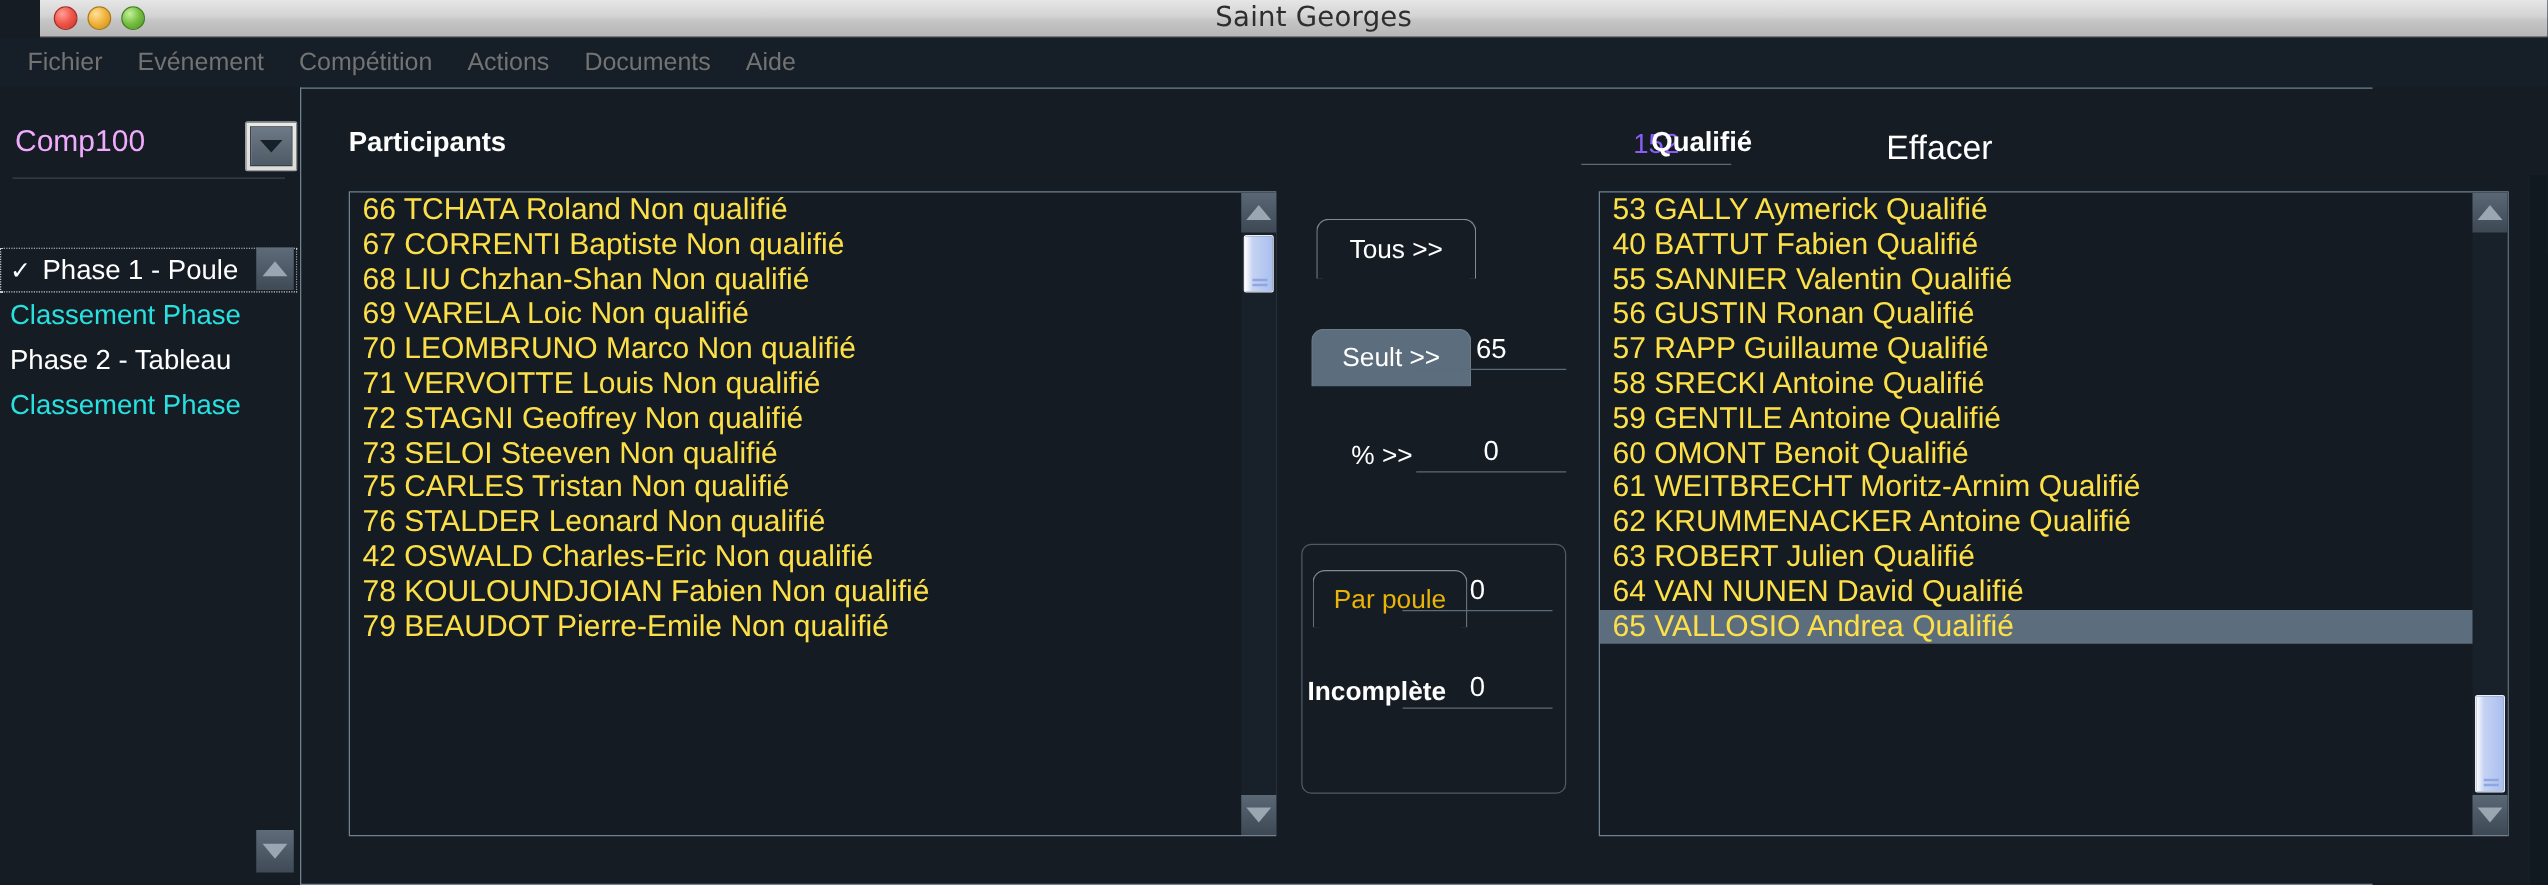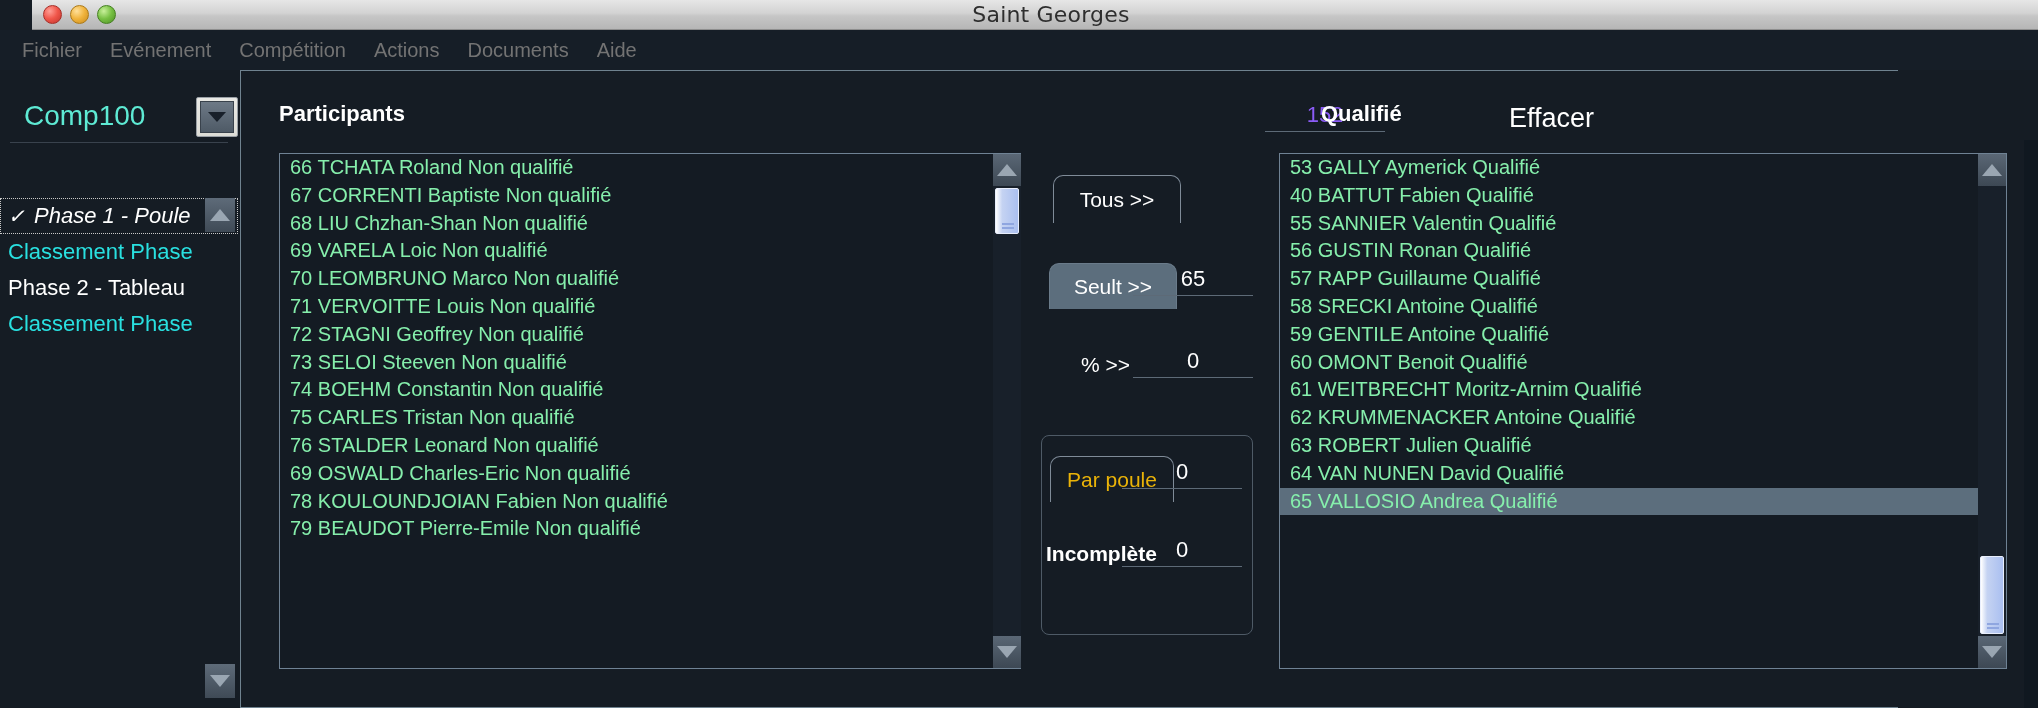--- a/index.html
+++ b/index.html
@@ -42,21 +42,21 @@
     white-space: nowrap;
   }
 
   
   .bodyarea { position: absolute; left: 0; top: 70px; width: 2038px; height: 638px; background: #151c24; }
 
   
   .sidebar { position: absolute; left: 0; top: 0; width: 238px; height: 638px; background: #151c24; overflow: hidden; }
   .combo-row { position: absolute; left: 0; top: 22px; width: 238px; height: 52px; }
   .combo-text {
-    position: absolute; left: 24px; top: 8px; font-size: 28px; color: #5eead4;
+    position: absolute; left: 12px; top: 8px; font-size: 24px; color: #f0abfc;
   }
   .combo-btn {
     position: absolute; left: 196px; top: 5px; width: 42px; height: 40px;
     background: linear-gradient(to bottom, #e9e9e5 0%, #ddddd7 100%);
     border: 1px solid #9aa0a6; border-radius: 2px;
     padding: 3px;
   }
   .combo-btn-inner {
     width: 100%; height: 100%;
     background: linear-gradient(to bottom, #6d7986 0%, #4e5a66 100%);
@@ -66,21 +66,21 @@
   .caret-down { width: 0; height: 0; border-left: 9px solid transparent; border-right: 9px solid transparent; border-top: 10px solid #18202a; }
   .combo-underline { position: absolute; left: 10px; top: 72px; width: 218px; height: 1px; background: #39424d; }
 
   .sidelist { position: absolute; left: 0; top: 128px; width: 238px; height: 500px; overflow: hidden; }
   .side-item {
     height: 36px; line-height: 36px; padding-left: 8px;
     font-size: 22px; color: #ffffff; white-space: nowrap;
     overflow: hidden;
   }
   .side-item.cyan { color: #29e0e0; }
-  .side-item.selected { outline: 1px dotted #c8c8c8; outline-offset: -1px; font-style: italic; }
+  .side-item.selected { outline: 1px dotted #c8c8c8; outline-offset: -1px; }
   .side-check { display: inline-block; width: 26px; color: #ffffff; font-size: 20px; }
   .side-scroll { position: absolute; left: 205px; top: 128px; width: 30px; height: 500px; }
   .sb-arrow {
     position: absolute; left: 0; width: 30px; height: 34px;
     background: linear-gradient(to bottom, #5e6b79 0%, #3f4a56 100%);
     display: flex; align-items: center; justify-content: center;
   }
   .sb-arrow.up { top: 0; }
   .sb-arrow.down { bottom: 0; }
   .tri-up { width: 0; height: 0; border-left: 10px solid transparent; border-right: 10px solid transparent; border-bottom: 12px solid #9aa6b2; }
@@ -105,21 +105,21 @@
   
   .listbox {
     position: absolute; background: #141b23;
     border: 1px solid #6f8294;
     overflow: hidden;
   }
   .list-left  { left: 38px; top: 82px; width: 742px; height: 516px; }
   .list-right { left: 1038px; top: 82px; width: 728px; height: 516px; }
   .row {
     height: 27.8px; line-height: 27.8px;
-    padding-left: 10px; font-size: 20px; color: #86efac;
+    padding-left: 10px; font-size: 24px; color: #fde047;
     white-space: nowrap;
   }
   .row.selected { background: #5c6e7d; }
 
   
   .vscroll { position: absolute; width: 28px; background: #18202a; }
   .vs-left  { left: 752px; top: 83px; height: 514px; }
   .vs-right { left: 1737px; top: 83px; height: 514px; }
   .vs-arrow {
     position: absolute; left: 0; width: 28px; height: 32px;
@@ -242,24 +242,23 @@
 
       <div class="listbox list-left">
         <div class="row">66 TCHATA Roland Non qualifié</div>
         <div class="row">67 CORRENTI Baptiste Non qualifié</div>
         <div class="row">68 LIU Chzhan-Shan Non qualifié</div>
         <div class="row">69 VARELA Loic Non qualifié</div>
         <div class="row">70 LEOMBRUNO Marco Non qualifié</div>
         <div class="row">71 VERVOITTE Louis Non qualifié</div>
         <div class="row">72 STAGNI Geoffrey Non qualifié</div>
         <div class="row">73 SELOI Steeven Non qualifié</div>
-        <div class="row">74 BOEHM Constantin Non qualifié</div>
         <div class="row">75 CARLES Tristan Non qualifié</div>
         <div class="row">76 STALDER Leonard Non qualifié</div>
-        <div class="row">69 OSWALD Charles-Eric Non qualifié</div>
+        <div class="row">42 OSWALD Charles-Eric Non qualifié</div>
         <div class="row">78 KOULOUNDJOIAN Fabien Non qualifié</div>
         <div class="row">79 BEAUDOT Pierre-Emile Non qualifié</div>
       </div>
 
       <div class="vscroll vs-left">
         <div class="vs-arrow up">
             <span class="tri-up"></span>
           </div>
         <div class="vs-thumb" style="top:34px;height:46px;">
             <span class="grip"></span>

